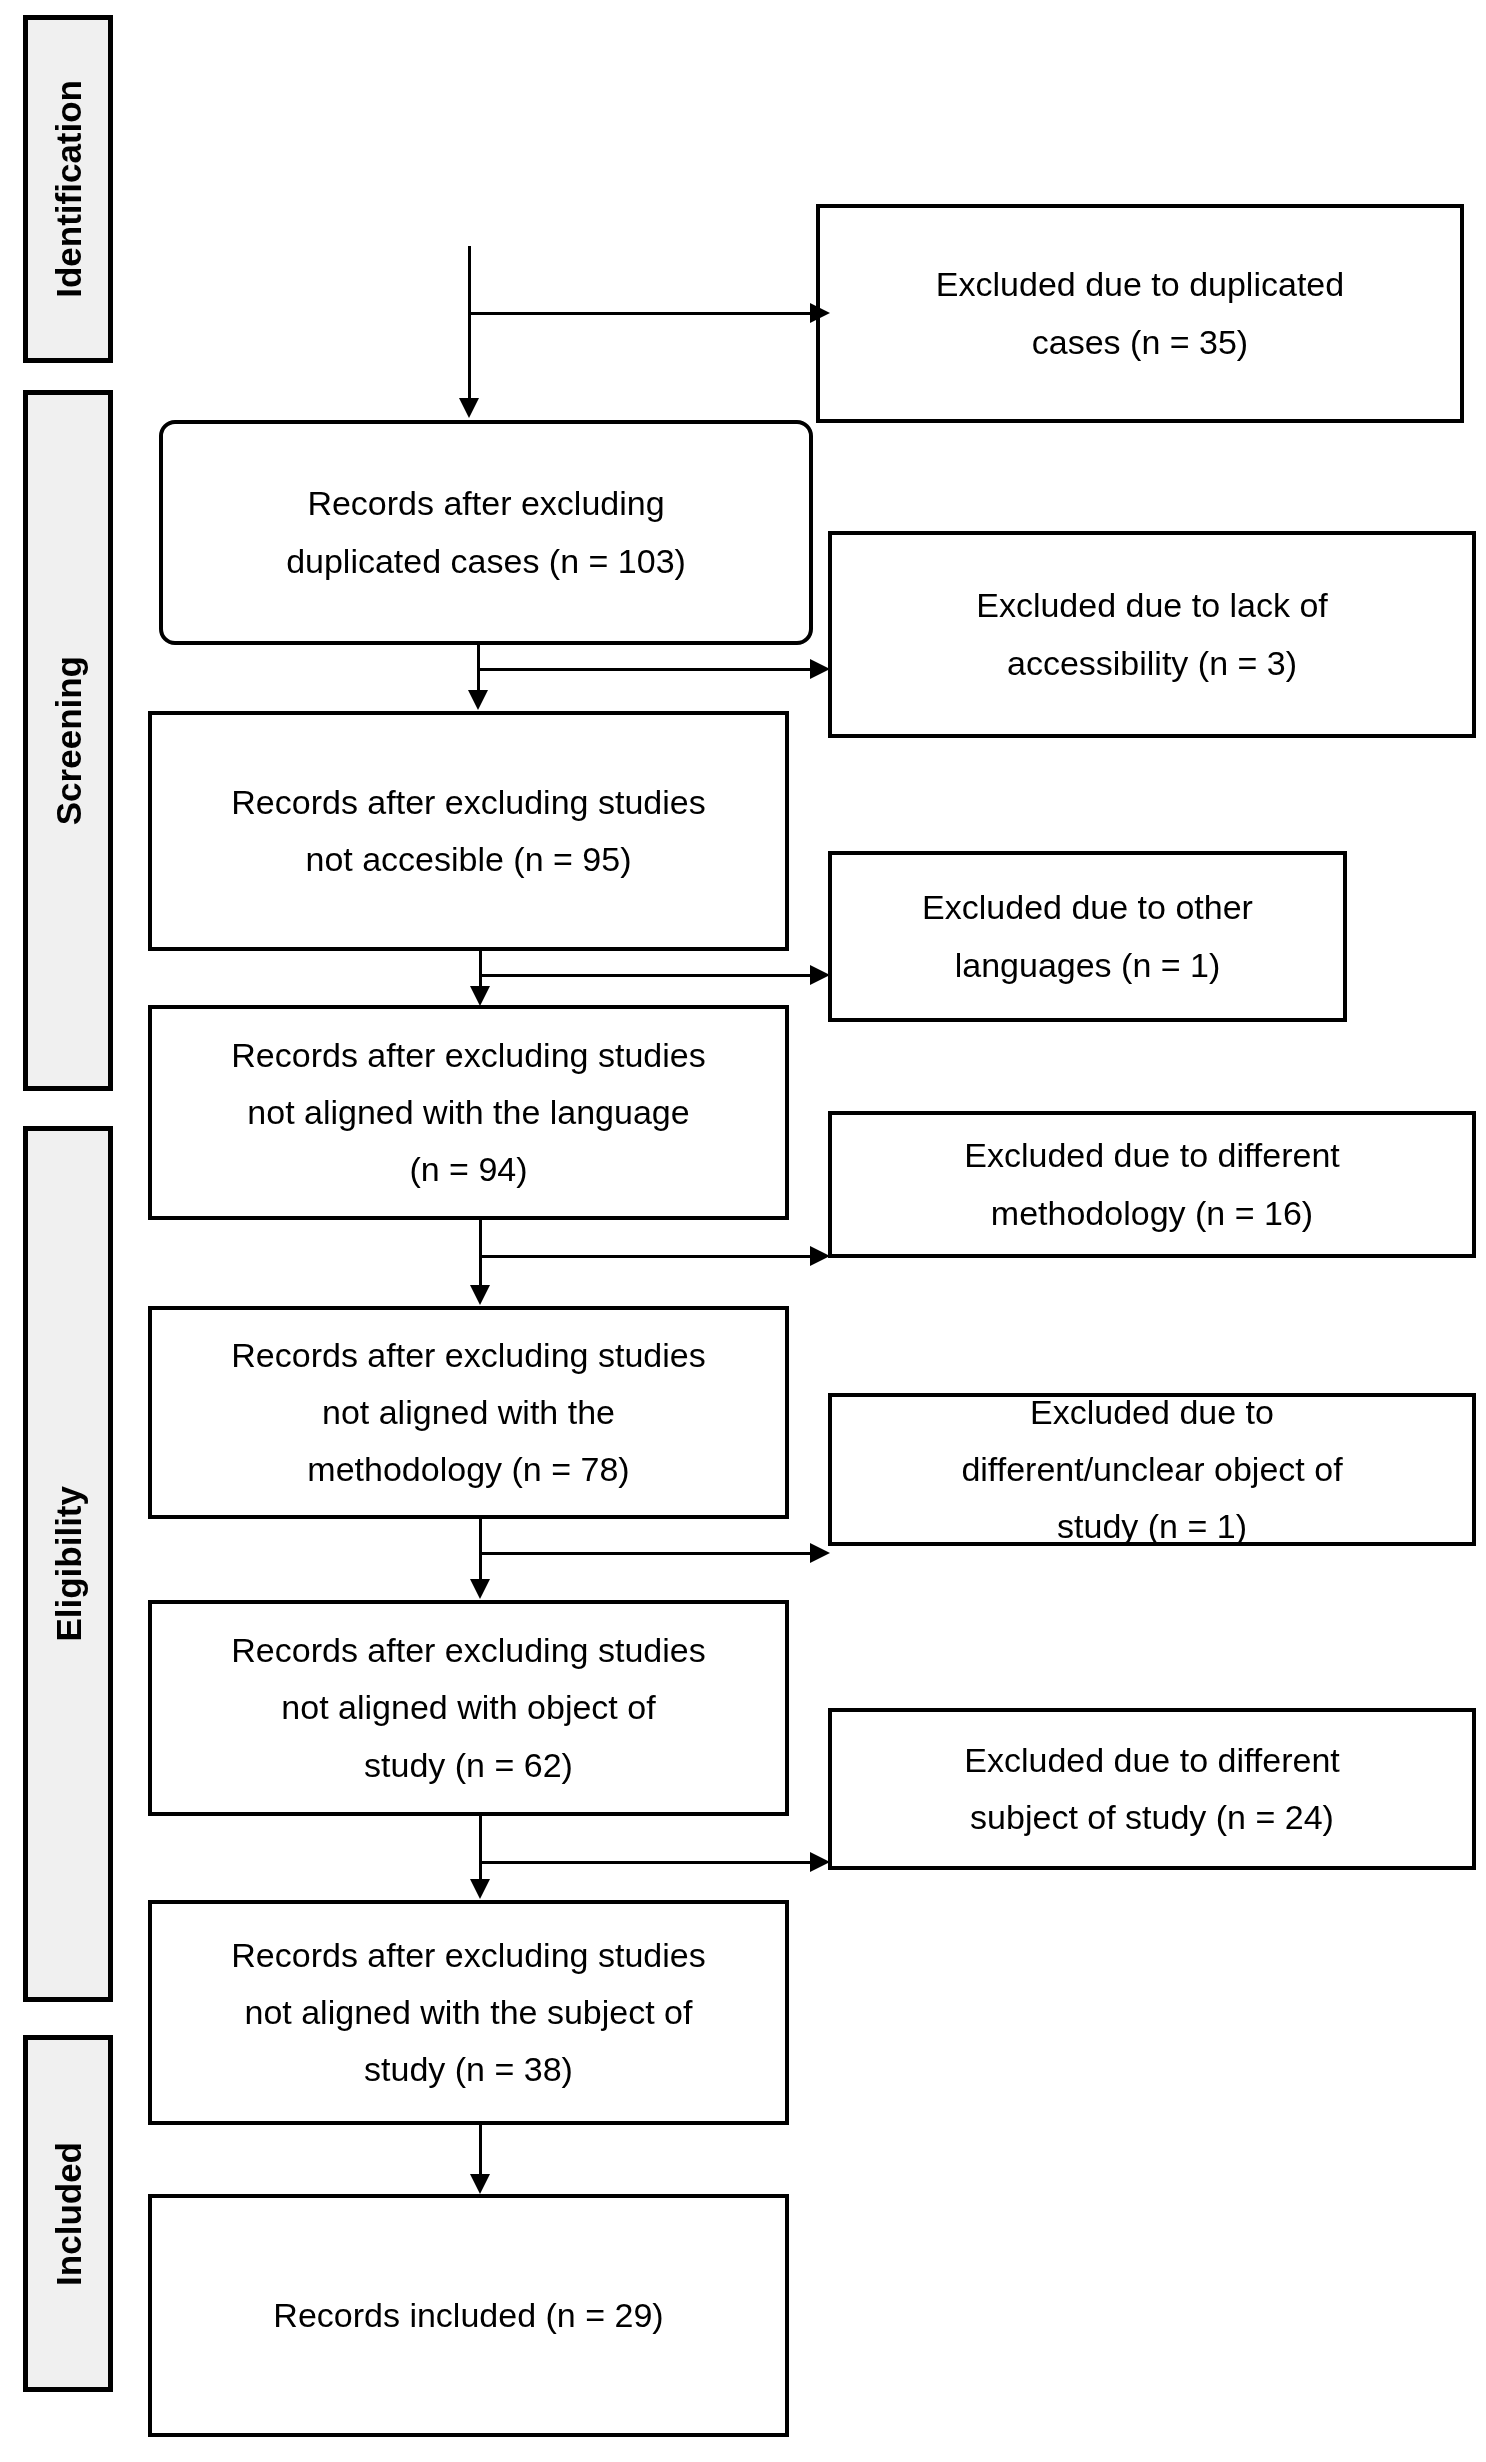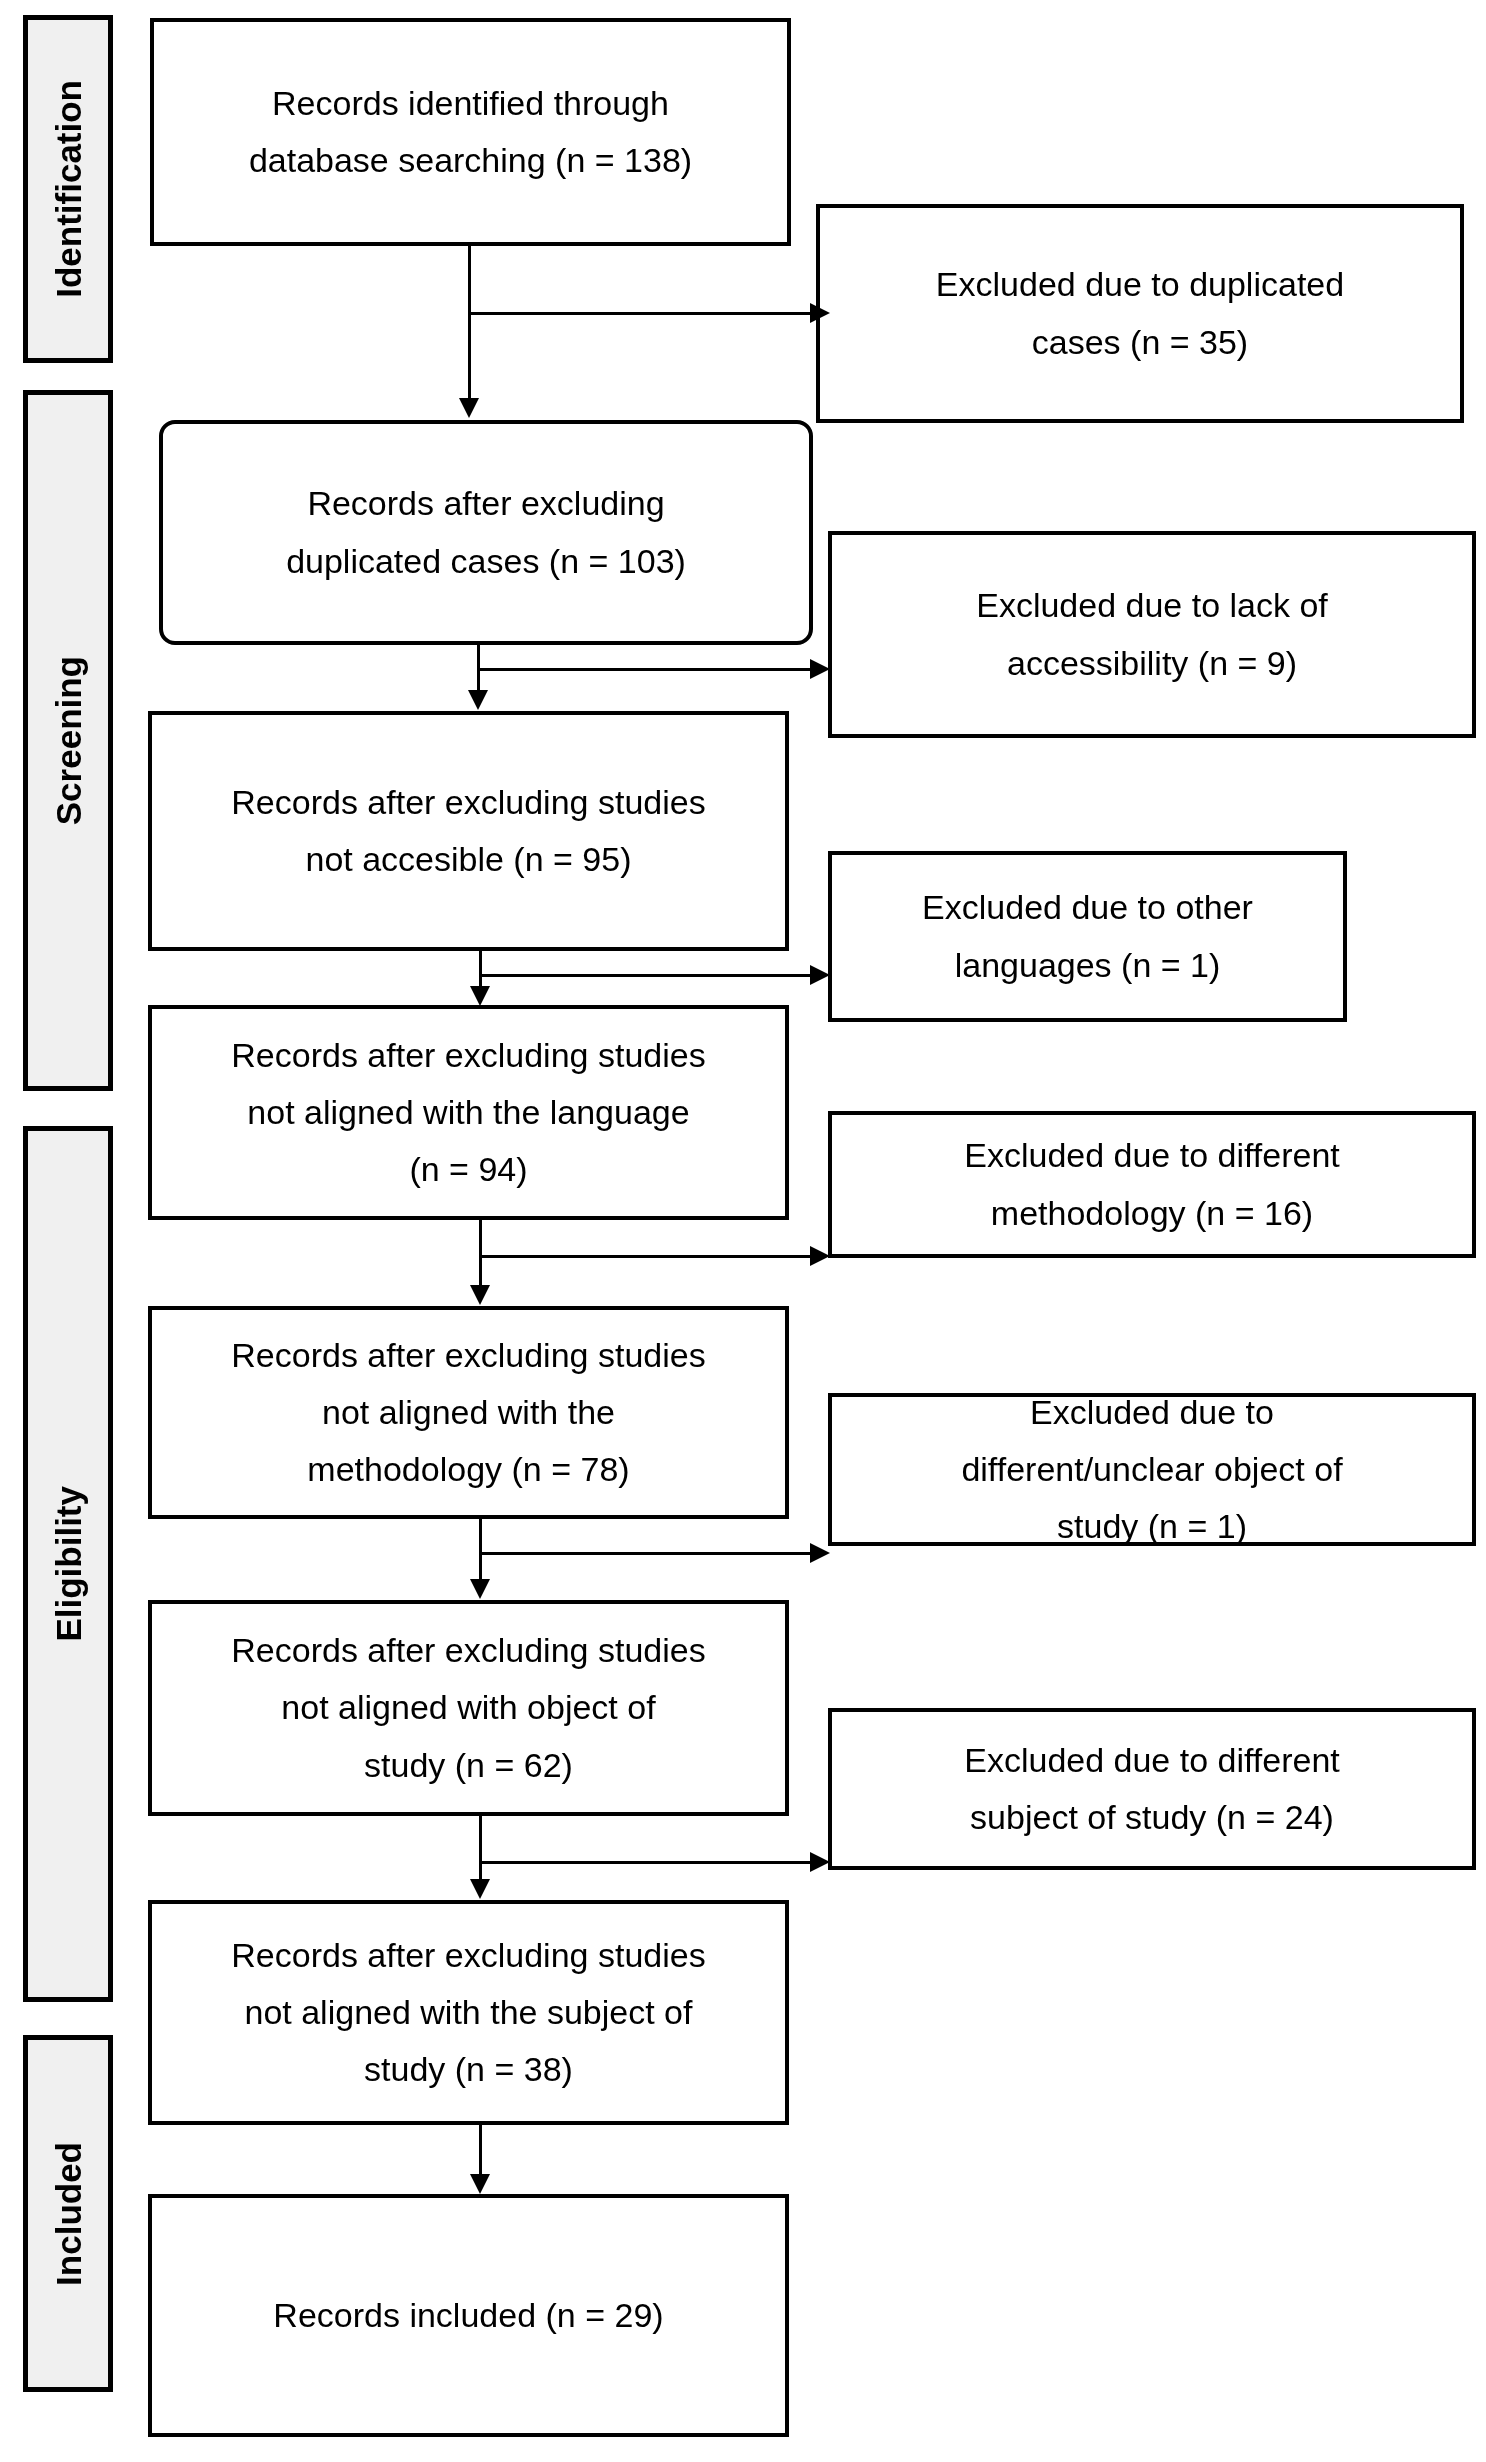--- a/index.html
+++ b/index.html
@@ -95,24 +95,20 @@
   </div>
 
   <div class="stage-band" style="left:23px;top:1126px;width:90px;height:876px;">
     <span class="stage-label">Eligibility</span>
   </div>
 
   <div class="stage-band" style="left:23px;top:2035px;width:90px;height:357px;">
     <span class="stage-label">Included</span>
   </div>
 
-  <div class="flow-box" style="left:150px;top:18px;width:641px;height:228px;">
-    <span class="box-text">Records identified through
-database searching (n = 138)</span>
-  </div>
 
   <div class="flow-box" style="left:159px;top:420px;width:654px;height:225px;border-radius:16px;">
     <span class="box-text">Records after excluding
 duplicated cases (n = 103)</span>
   </div>
 
   <div class="flow-box" style="left:148px;top:711px;width:641px;height:240px;">
     <span class="box-text">Records after excluding studies
 not accesible (n = 95)</span>
   </div>
@@ -145,21 +141,21 @@
     <span class="box-text">Records included (n = 29)</span>
   </div>
 
   <div class="flow-box" style="left:816px;top:204px;width:648px;height:219px;">
     <span class="box-text">Excluded due to duplicated
 cases (n = 35)</span>
   </div>
 
   <div class="flow-box" style="left:828px;top:531px;width:648px;height:207px;">
     <span class="box-text">Excluded due to lack of
-accessibility (n = 9)</span>
+accessibility (n = 3)</span>
   </div>
 
   <div class="flow-box" style="left:828px;top:851px;width:519px;height:171px;">
     <span class="box-text">Excluded due to other
 languages (n = 1)</span>
   </div>
 
   <div class="flow-box" style="left:828px;top:1111px;width:648px;height:147px;">
     <span class="box-text">Excluded due to different
 methodology (n = 16)</span>

